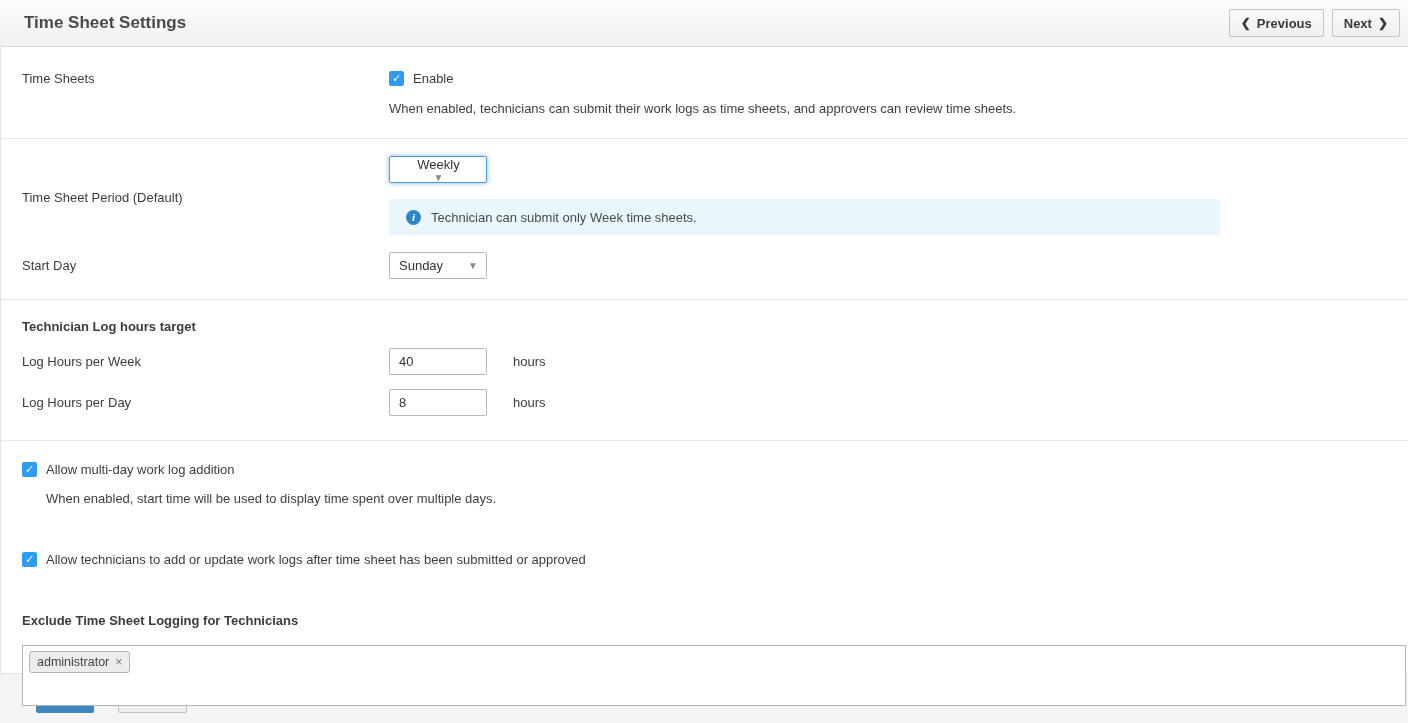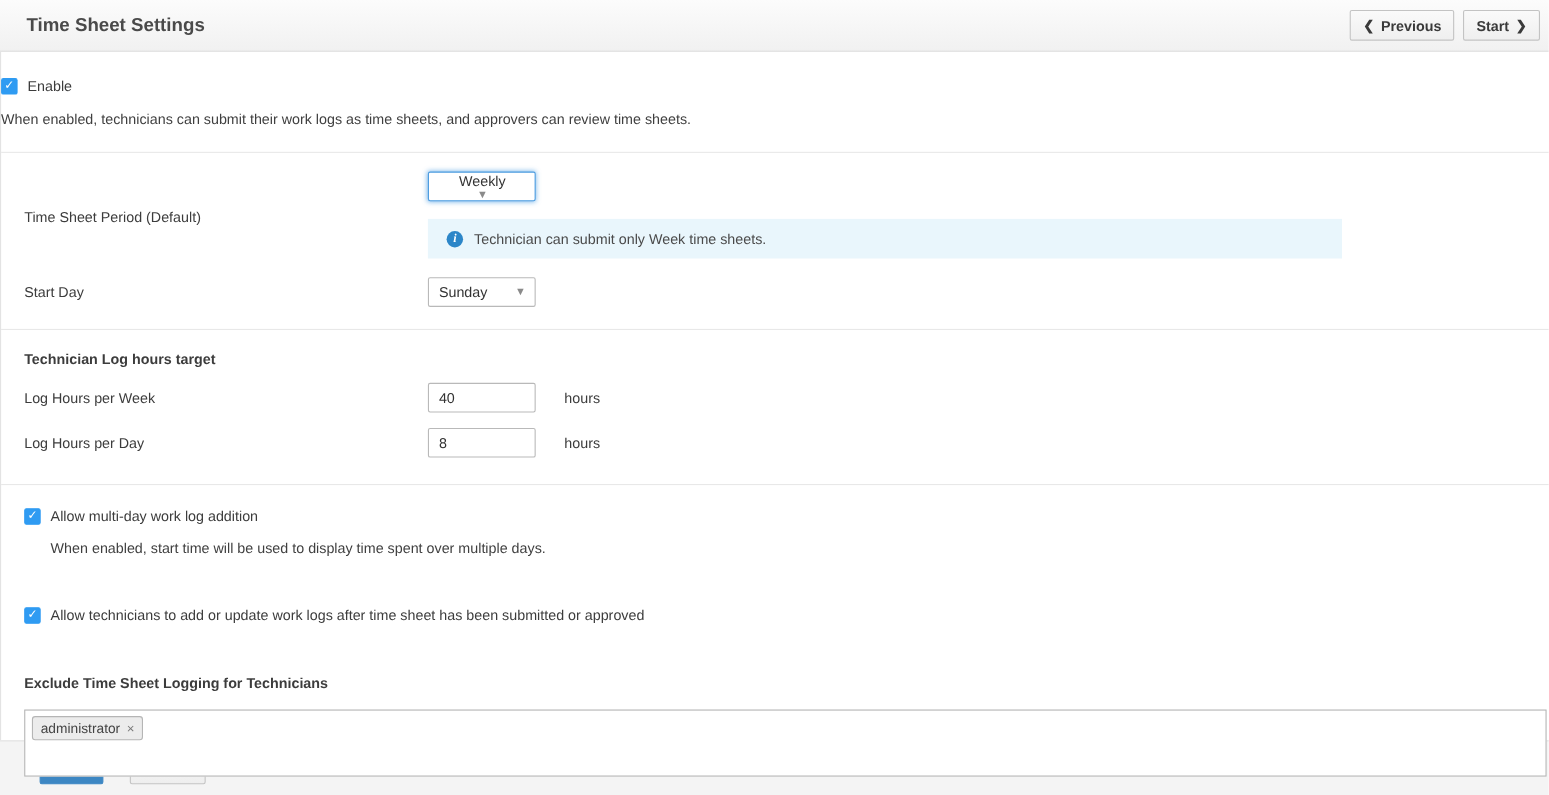--- a/index.html
+++ b/index.html
@@ -218,29 +218,30 @@
 <body>
 
 <div class="header">
   <div class="page-title">Time Sheet Settings</div>
   <div class="header-buttons">
     <button class="nav-btn">
       <span class="chev">❮</span>
       <span>Previous</span>
     </button>
     <button class="nav-btn">
-      <span>Start</span>
+      <span>Next</span>
       <span class="chev">❯</span>
     </button>
   </div>
 </div>
 
 <div class="main">
 
   <div class="form-row sec-timesheets">
+    <div class="row-label">Time Sheets</div>
     <div class="row-field">
       <div class="cb-line">
         <span class="checkbox">✓</span>
         <span class="cb-label">Enable</span>
       </div>
       <div class="row-desc">When enabled, technicians can submit their work logs as time sheets, and approvers can review time sheets.</div>
     </div>
   </div>
   <div class="divider"></div>
 

